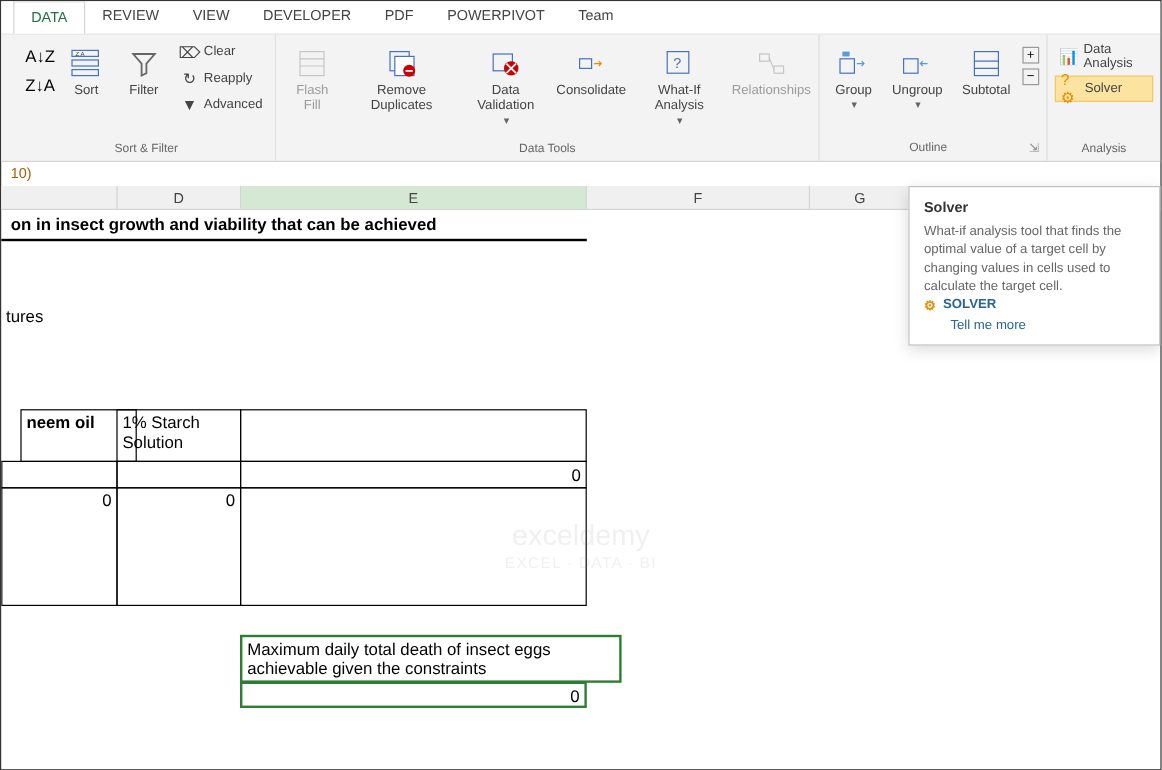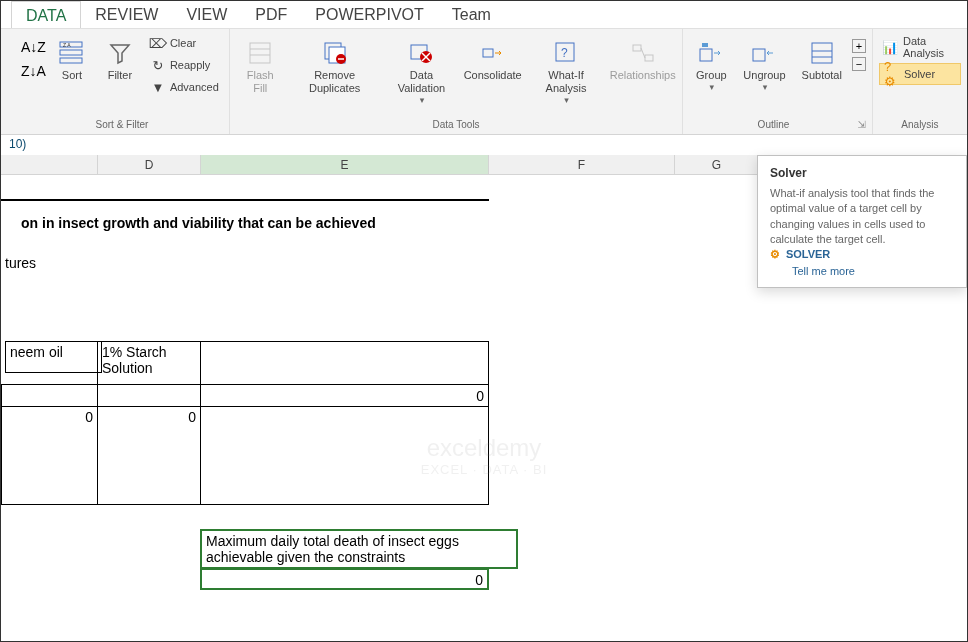--- a/index.html
+++ b/index.html
@@ -1,40 +1,40 @@
 <!DOCTYPE html>
 <html><head>
   <meta charset="utf-8">
   <style>
     * { margin: 0; padding: 0; box-sizing: border-box; font-family: 'Segoe UI', Tahoma, sans-serif; }
     body { width: 968px; height: 642px; background: #fff; overflow: hidden; position: relative; border: 1px solid #333; }
     
     .ribbon-tabs { display: flex; background: #fff; height: 28px; border-bottom: 1px solid #e0e0e0; padding-left: 10px; }
-    .ribbon-tab { padding: 5px 14px; font-size: 16px; color: #444; cursor: pointer; }
+    .ribbon-tab { padding: 5px 14px; font-size: 12px; color: #444; cursor: pointer; }
     .ribbon-tab.active { background: #fff; color: #217346; border: 1px solid #d4d4d4; border-bottom: none; }
     
     .ribbon { display: flex; background: #f3f3f3; height: 106px; border-bottom: 1px solid #d4d4d4; }
     .ribbon-group { display: flex; flex-direction: column; border-right: 1px solid #e0e0e0; padding: 4px 6px 2px; }
     .ribbon-group-content { display: flex; flex: 1; align-items: flex-start; gap: 4px; }
     .ribbon-group-label { font-size: 10px; color: #666; text-align: center; padding: 2px 0; }
     
     .btn-large { display: flex; flex-direction: column; align-items: center; justify-content: center; padding: 4px 6px; cursor: pointer; min-width: 44px; }
     .btn-large .icon { width: 32px; height: 32px; display: flex; align-items: center; justify-content: center; font-size: 22px; }
     .btn-large .label { font-size: 11px; color: #444; text-align: center; margin-top: 0; line-height: 1.2; }
     .btn-large.disabled { opacity: 0.5; cursor: default; }
     
     .btn-small { display: flex; align-items: center; padding: 2px 4px; cursor: pointer; font-size: 11px; color: #444; gap: 4px; }
     .btn-small .icon-sm { width: 16px; height: 16px; display: inline-flex; align-items: center; justify-content: center; font-size: 13px; }
     .btn-small.highlighted { background: #fce4a0; border: 1px solid #f0c869; }
     
     .vstack { display: flex; flex-direction: column; gap: 2px; }
     
     .dropdown-arrow::after { content: '▾'; font-size: 9px; color: #666; margin-left: 1px; }
     
-    .formula-bar { height: 20px; padding: 2px 8px; font-size: 12px; color: #0c4a6e; }
+    .formula-bar { height: 20px; padding: 2px 8px; font-size: 12px; color: #a16207; }
     
     .sheet-area { position: relative; }
     .col-headers { display: flex; background: #f0f0f0; height: 20px; border-bottom: 1px solid #d4d4d4; }
     .col-h { flex-shrink: 0; border-right: 1px solid #d4d4d4; text-align: center; font-size: 12px; color: #444; line-height: 20px; }
     .col-h.sel { background: #d4e8d4; }
     
     .sheet { position: relative; font-family: Arial, sans-serif; }
     
     .text-bold { font-weight: bold; font-size: 14px; position: absolute; }
     .underline-bar { position: absolute; height: 2px; background: #000; }
@@ -57,20 +57,21 @@
     
     .dialog-launcher { font-size: 10px; color: #888; align-self: flex-end; margin-left: auto; }
   </style>
 </head>
 <body>
 
 <div class="ribbon-tabs">
   <div class="ribbon-tab active">DATA</div>
   <div class="ribbon-tab">REVIEW</div>
   <div class="ribbon-tab">VIEW</div>
+  <div class="ribbon-tab">DEVELOPER</div>
   <div class="ribbon-tab">PDF</div>
   <div class="ribbon-tab">POWERPIVOT</div>
   <div class="ribbon-tab">Team</div>
 </div>
 
 <div class="ribbon">
 
   <div class="ribbon-group" style="padding-left:20px;">
     <div class="ribbon-group-content">
       <div class="vstack" style="gap:8px; padding-top:6px;align-items:flex-end;">
@@ -244,26 +245,26 @@
 <div class="sheet-area">
   <div class="col-headers">
     <div class="col-h" style="width:97px;"></div>
     <div class="col-h" style="width:103px;">D</div>
     <div class="col-h sel" style="width:288px;">E</div>
     <div class="col-h" style="width:186px;">F</div>
     <div class="col-h" style="width:84px;">G</div>
   </div>
 
   <div class="sheet" style="height:466px;">
-    <div class="text-bold" style="left:20px; top:4px;margin-top:36px;">on in insect growth and viability that can be achieved</div>
+    <div class="text-bold" style="left:8px; top:4px;">on in insect growth and viability that can be achieved</div>
     <div class="underline-bar" style="left:0; top:24px; width:488px;"></div>
 
     <div class="text-normal" style="left:4px; top:80px;">tures</div>
 
-    <div class="table-cell" style="left:4px; top:166px; width:97px; height:32px;">
+    <div class="table-cell" style="left:16px; top:166px; width:97px; height:44px;font-weight:bold;">
         <span>neem oil</span>
       </div>
     <div class="table-cell" style="left:96px; top:166px; width:104px; height:44px;">
         <span>1% Starch Solution</span>
       </div>
     <div class="table-cell" style="left:199px; top:166px; width:289px; height:44px;"></div>
 
     <div class="table-cell" style="left:0; top:209px; width:97px; height:23px;"></div>
     <div class="table-cell" style="left:96px; top:209px; width:104px; height:23px;"></div>
     <div class="table-cell val-right" style="left:199px; top:209px; width:289px; height:23px;">

